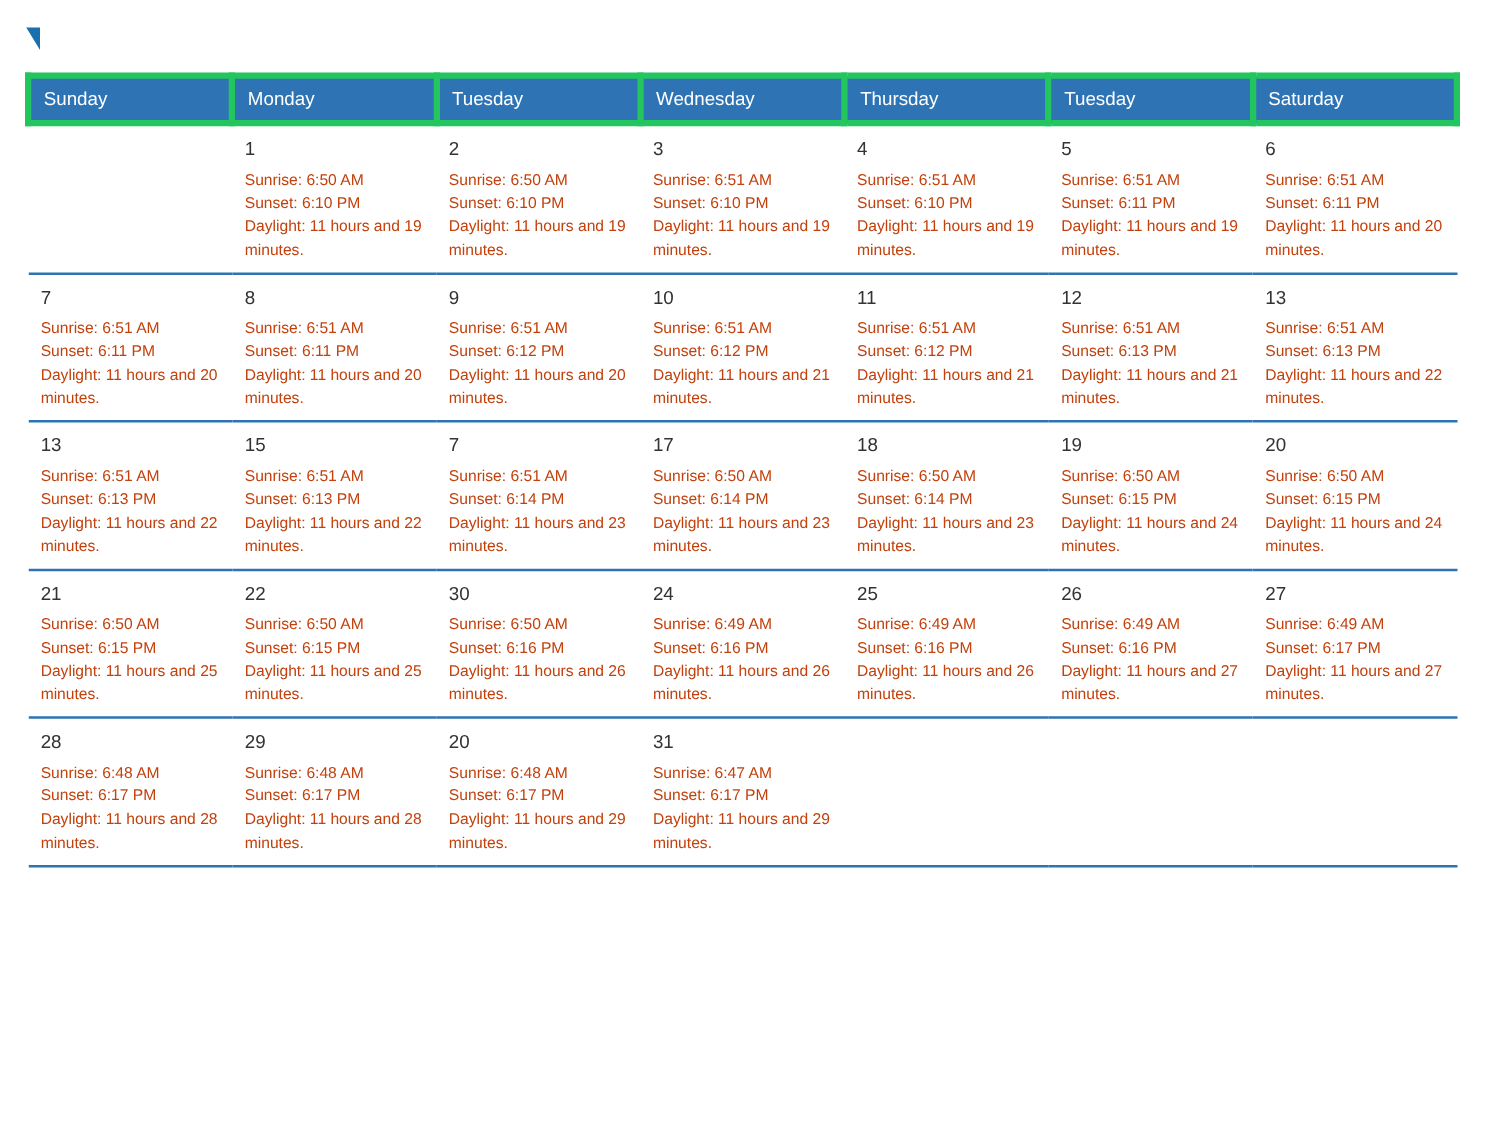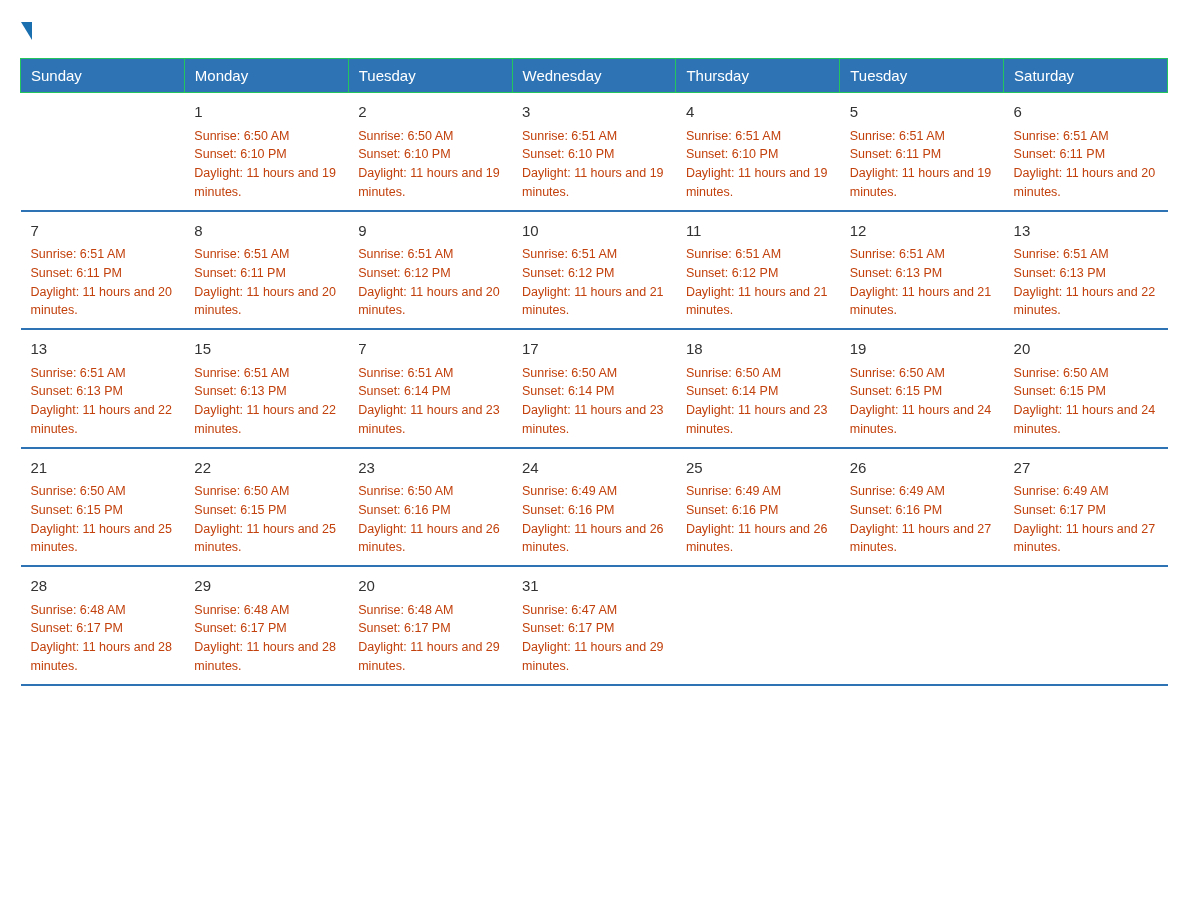--- a/index.html
+++ b/index.html
@@ -34,21 +34,21 @@
       width: 100%;
       border-collapse: collapse;
     }
     .calendar th {
       background-color: #2e74b5;
       color: white;
       font-size: 15px;
       font-weight: normal;
       padding: 8px 10px;
       text-align: left;
-      border: 1px solid #22c55e;
+      border: 5px solid #22c55e;
     }
     .calendar td {
       vertical-align: top;
       padding: 8px 10px;
       font-size: 12.5px;
       color: #333;
       border-bottom: 2px solid #2e74b5;
       border-right: none;
       border-left: none;
       border-top: none;
@@ -220,21 +220,21 @@
       <tr>
         <td>
           <span class="day-num">21</span>
           <div class="cell-info">Sunrise: 6:50 AM<br>Sunset: 6:15 PM<br>Daylight: 11 hours and 25 minutes.</div>
         </td>
         <td>
           <span class="day-num">22</span>
           <div class="cell-info">Sunrise: 6:50 AM<br>Sunset: 6:15 PM<br>Daylight: 11 hours and 25 minutes.</div>
         </td>
         <td>
-          <span class="day-num">23</span>
+          <span class="day-num">30</span>
           <div class="cell-info">Sunrise: 6:50 AM<br>Sunset: 6:16 PM<br>Daylight: 11 hours and 26 minutes.</div>
         </td>
         <td>
           <span class="day-num">24</span>
           <div class="cell-info">Sunrise: 6:49 AM<br>Sunset: 6:16 PM<br>Daylight: 11 hours and 26 minutes.</div>
         </td>
         <td>
           <span class="day-num">25</span>
           <div class="cell-info">Sunrise: 6:49 AM<br>Sunset: 6:16 PM<br>Daylight: 11 hours and 26 minutes.</div>
         </td>

